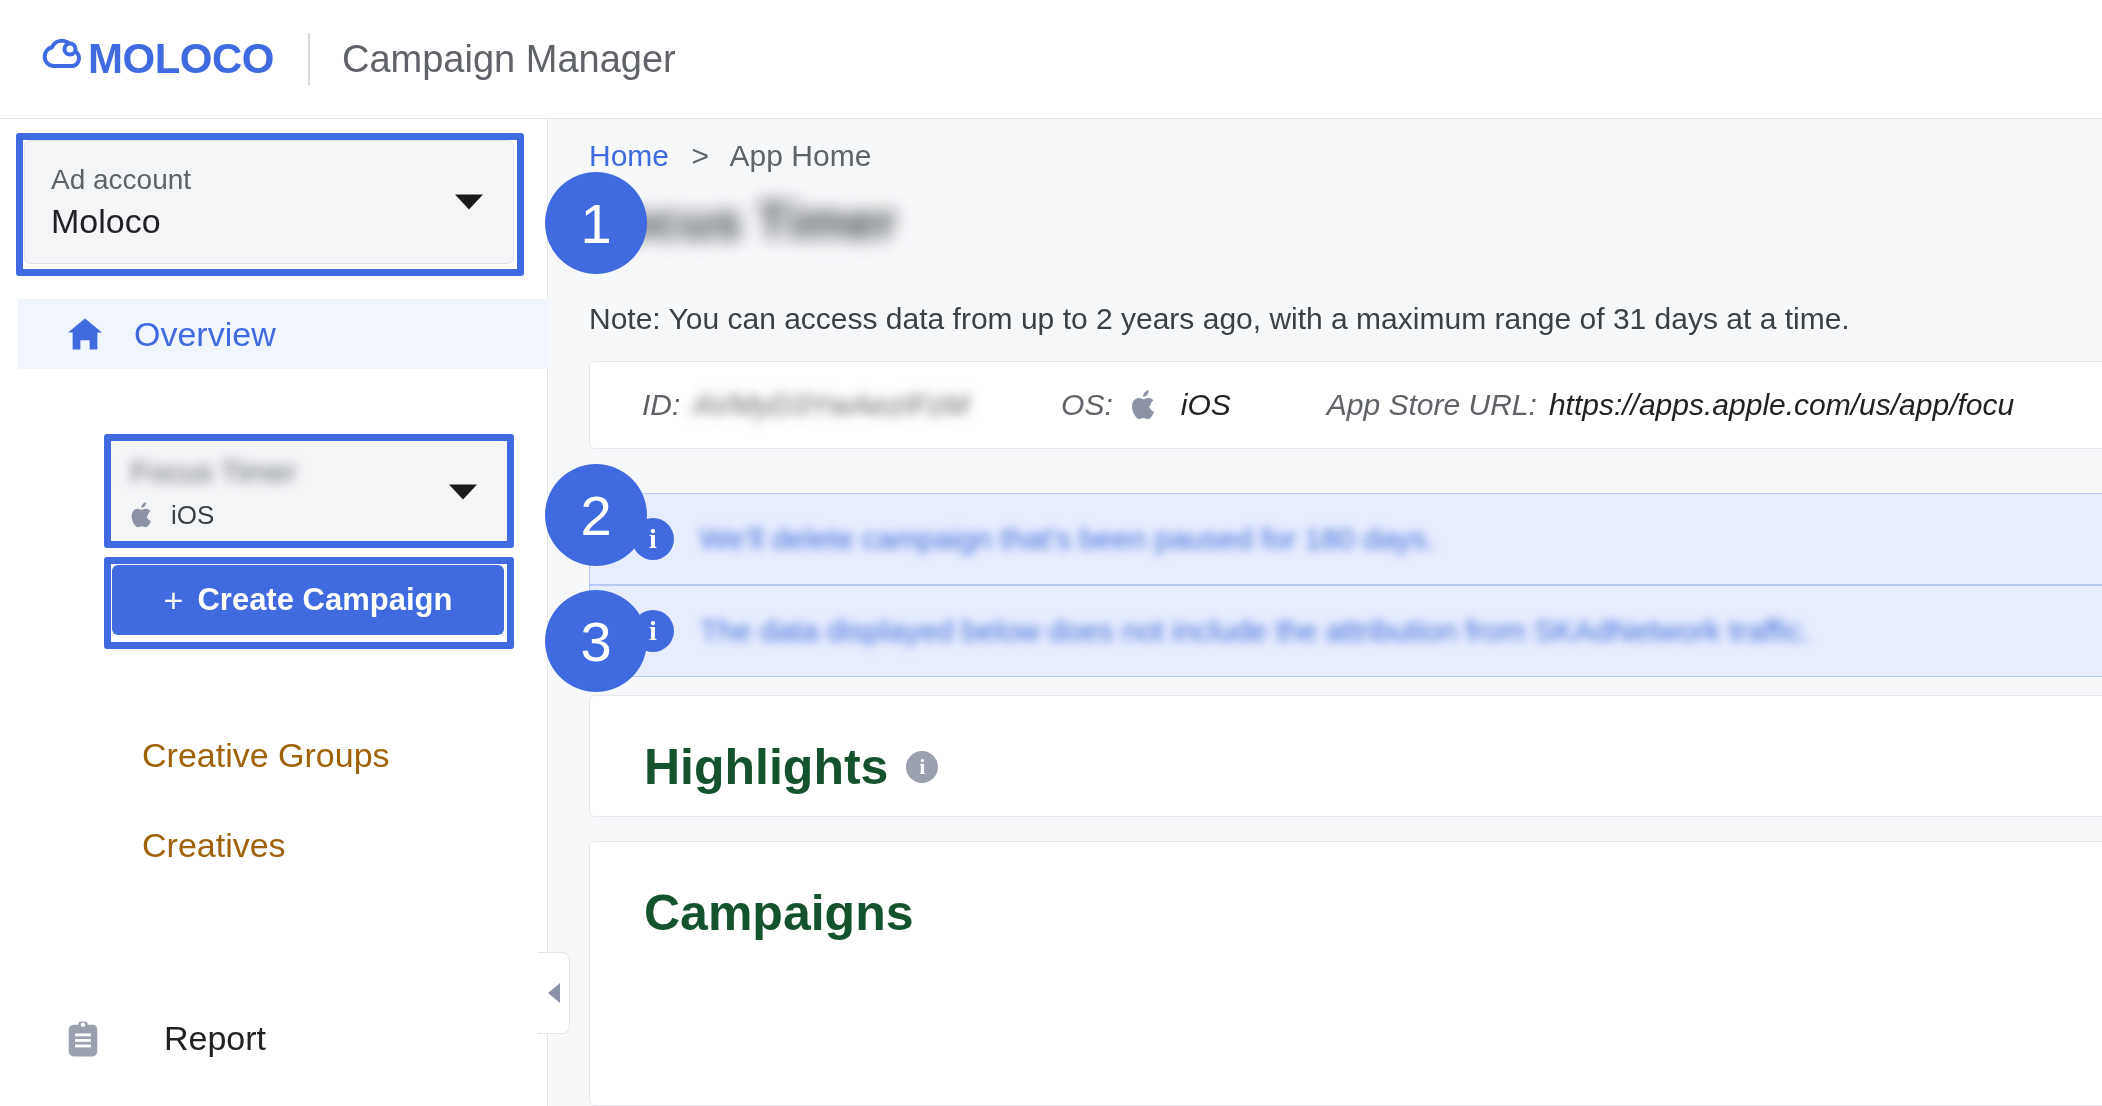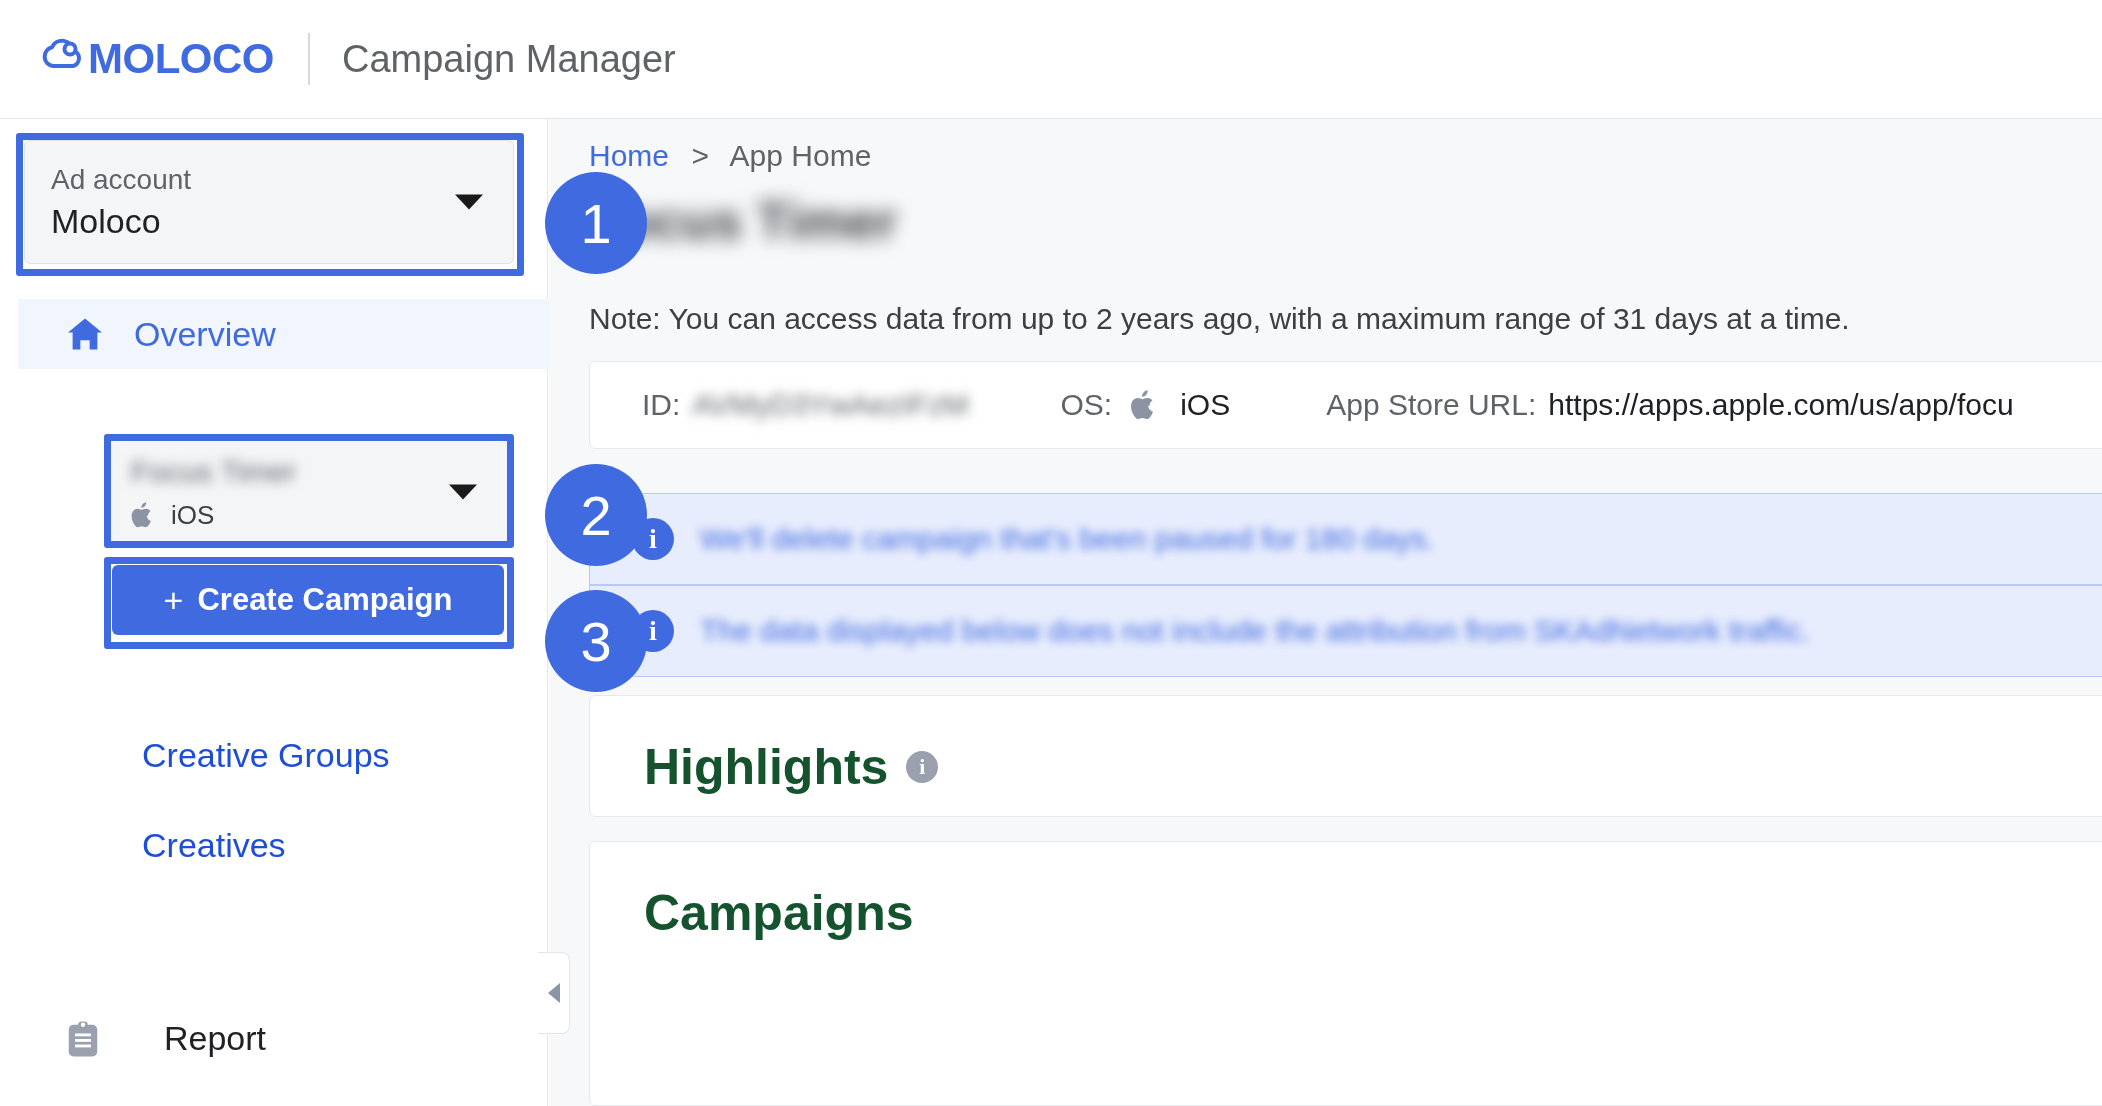--- a/index.html
+++ b/index.html
@@ -69,21 +69,21 @@
 
   .create-btn {
     position: absolute; left: 112px; top: 446px; width: 392px; height: 70px;
     background: #3f6ae0; border: none; border-radius: 6px; color: #ffffff;
     font-family: "Liberation Sans", sans-serif; font-size: 31px; font-weight: 700;
     display: flex; align-items: center; justify-content: center; cursor: pointer;
   }
   .plus-glyph { font-size: 34px; font-weight: 400; margin-right: 14px; line-height: 1; }
 
   .nav-sub {
-    position: absolute; left: 142px; font-size: 34px; color: #1d4ed8; cursor: pointer;
+    position: absolute; left: 142px; font-size: 34px; color: #a16207; cursor: pointer;
   }
   .nav-sub-cg { top: 617px; }
   .nav-sub-cr { top: 707px; }
 
   .nav-main {
     position: absolute; left: 64px; display: flex; align-items: center; cursor: pointer;
   }
   .nav-main-report { top: 900px; gap: 32px; }
   .nav-icon { width: 38px; height: 38px; margin-right: 30px; flex: 0 0 auto; }
   .nav-main-label { font-size: 34px; color: #202124; }
@@ -120,21 +120,21 @@
   }
 
   .meta-card {
     position: absolute; left: 40px; top: 242px; width: 1560px; height: 88px;
     background: #ffffff; border: 1px solid #e6e8eb; border-radius: 6px;
     display: flex; align-items: center; padding-left: 52px; white-space: nowrap;
   }
   .meta-key { font-size: 30px; color: #5f6368; }
   .meta-val { font-size: 30px; color: #202124; margin-left: 12px; }
   .meta-val-blur { filter: blur(6px); user-select: none; color: #5f6368; }
-  .meta-group { display: flex; align-items: center; }
+  .meta-group { display: flex; align-items: center; font-style: italic; }
   .meta-gap-os { margin-left: 92px; }
   .meta-gap-url { margin-left: 96px; align-items: flex-end; }
   .apple-icon-lg { width: 28px; height: 32px; margin: 0 22px 0 18px; flex: 0 0 auto; }
 
   .info-banner {
     position: absolute; left: 40px; width: 1560px; height: 92px;
     background: #e8edfd; border: 1px solid #b9c8f5;
     display: flex; align-items: center; padding-left: 42px;
   }
   .info-banner-1 { top: 374px; }

